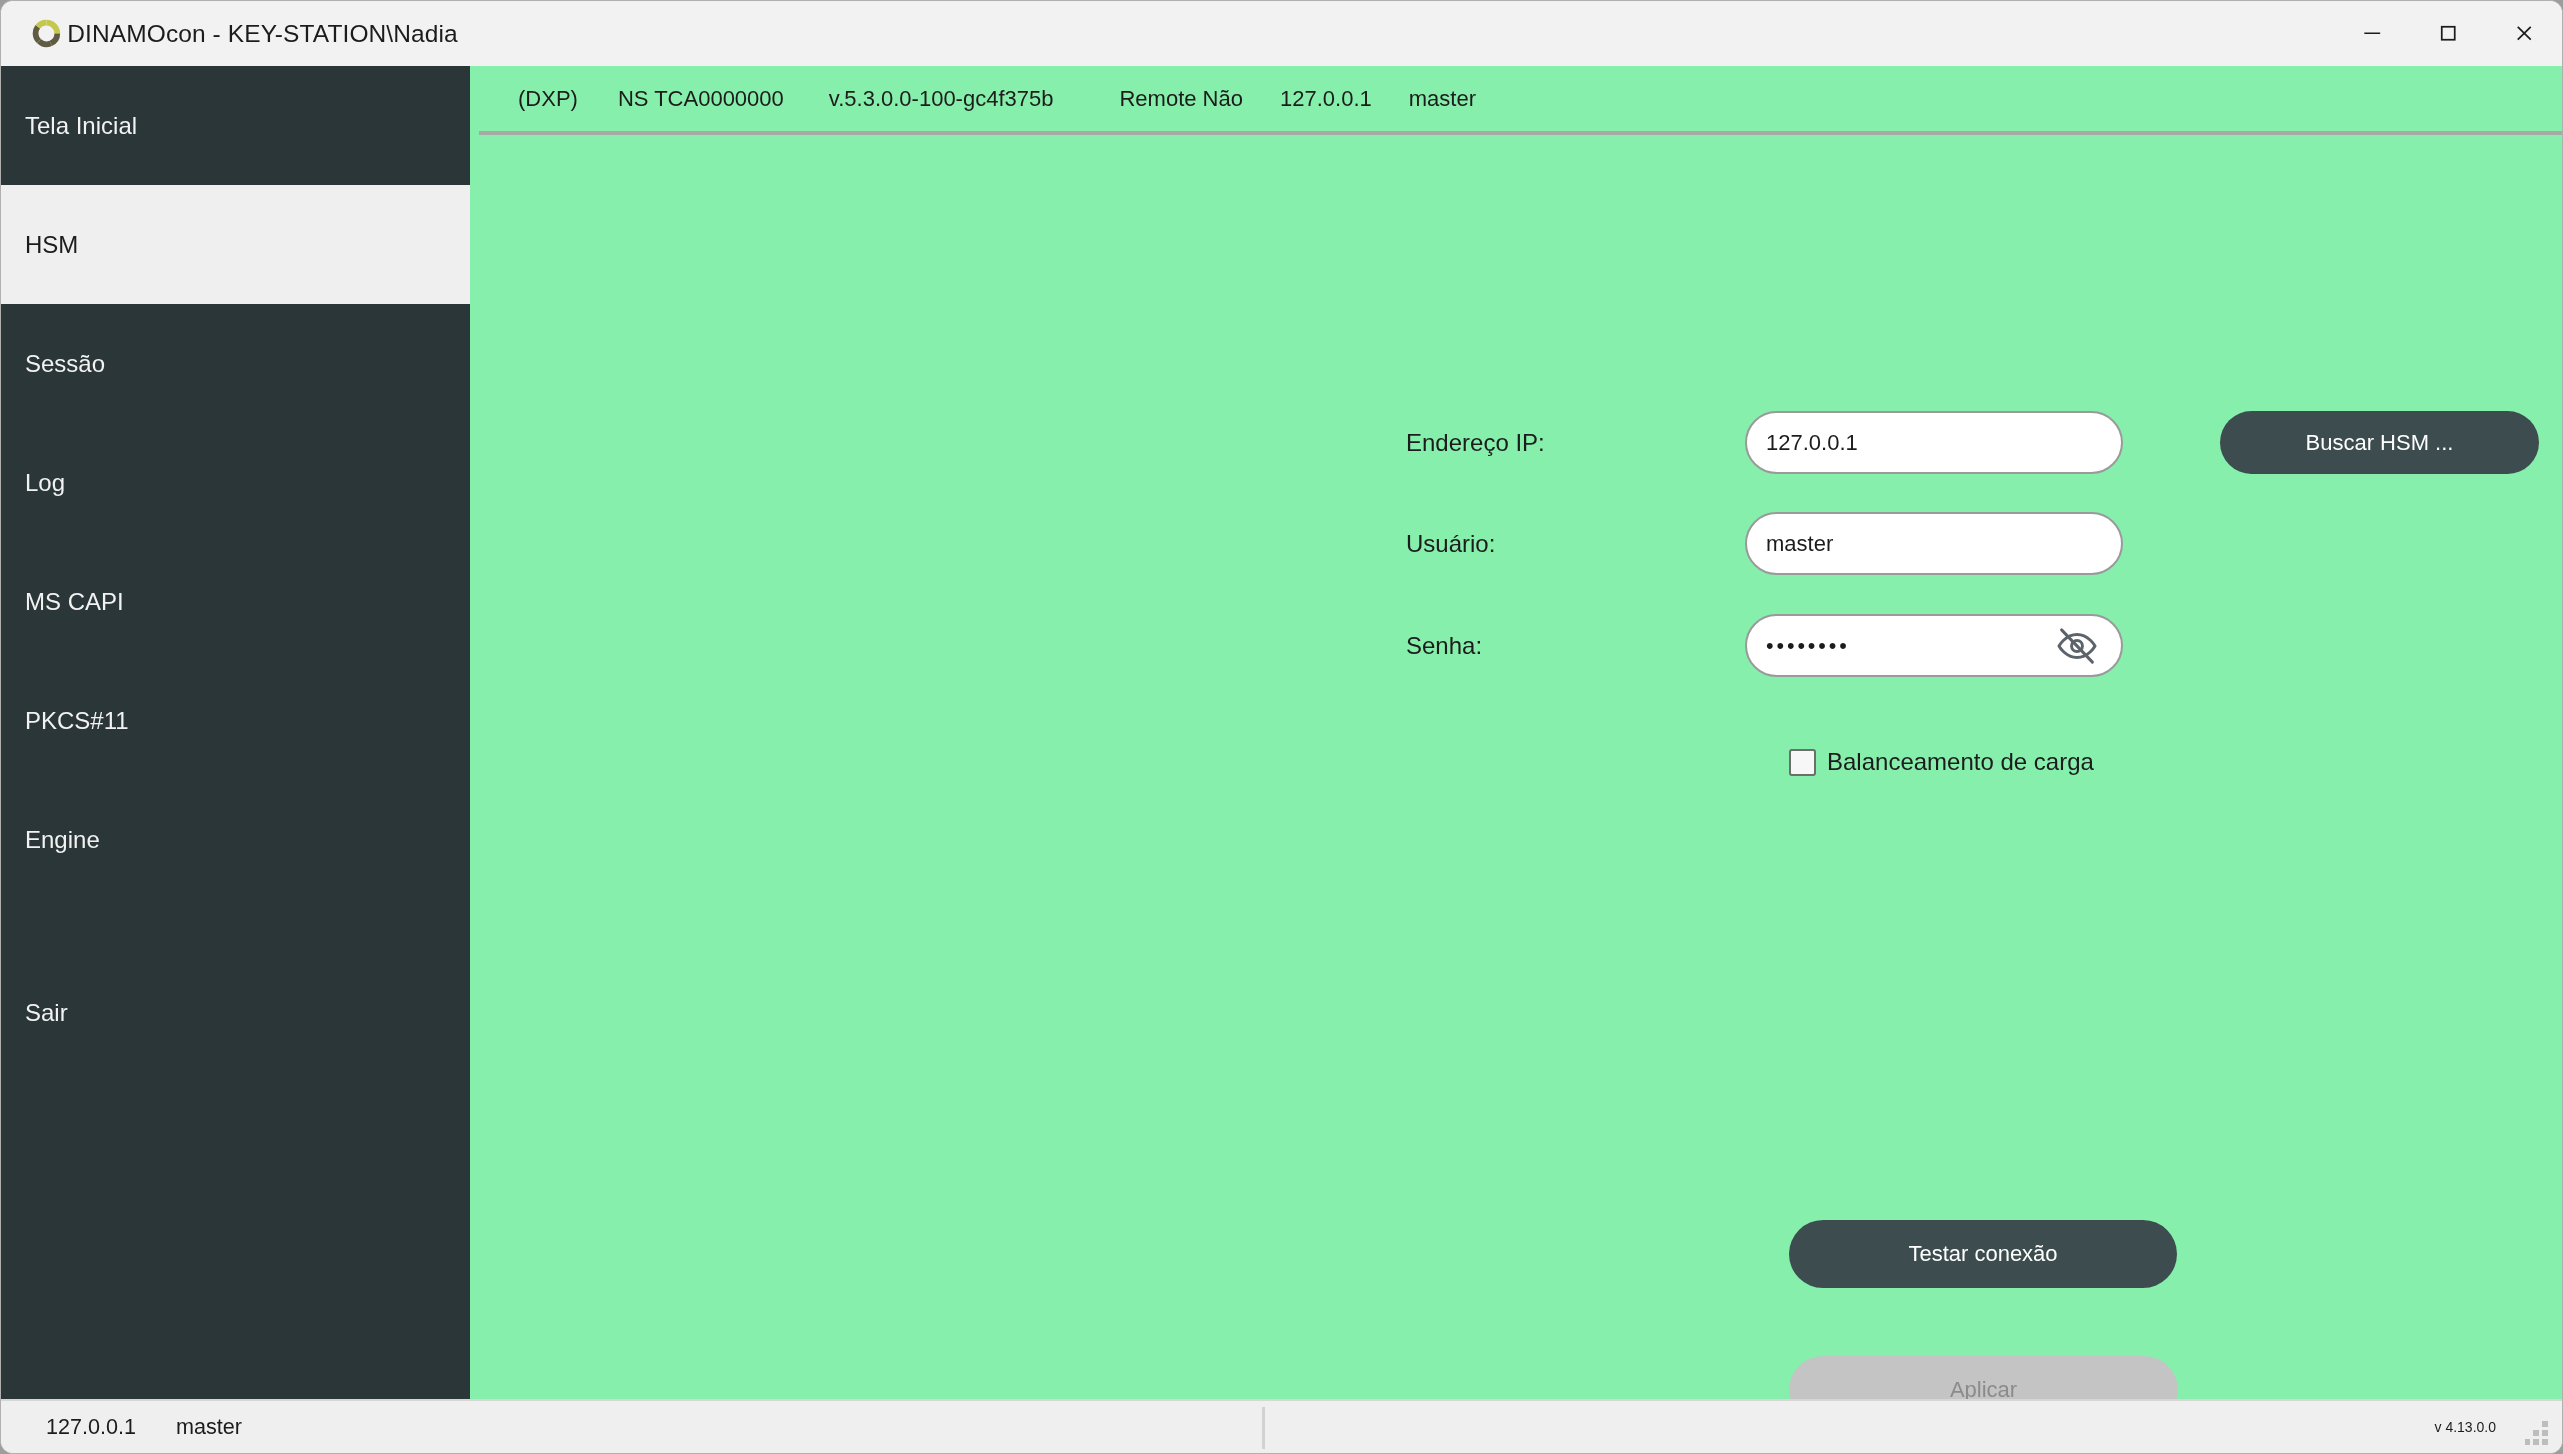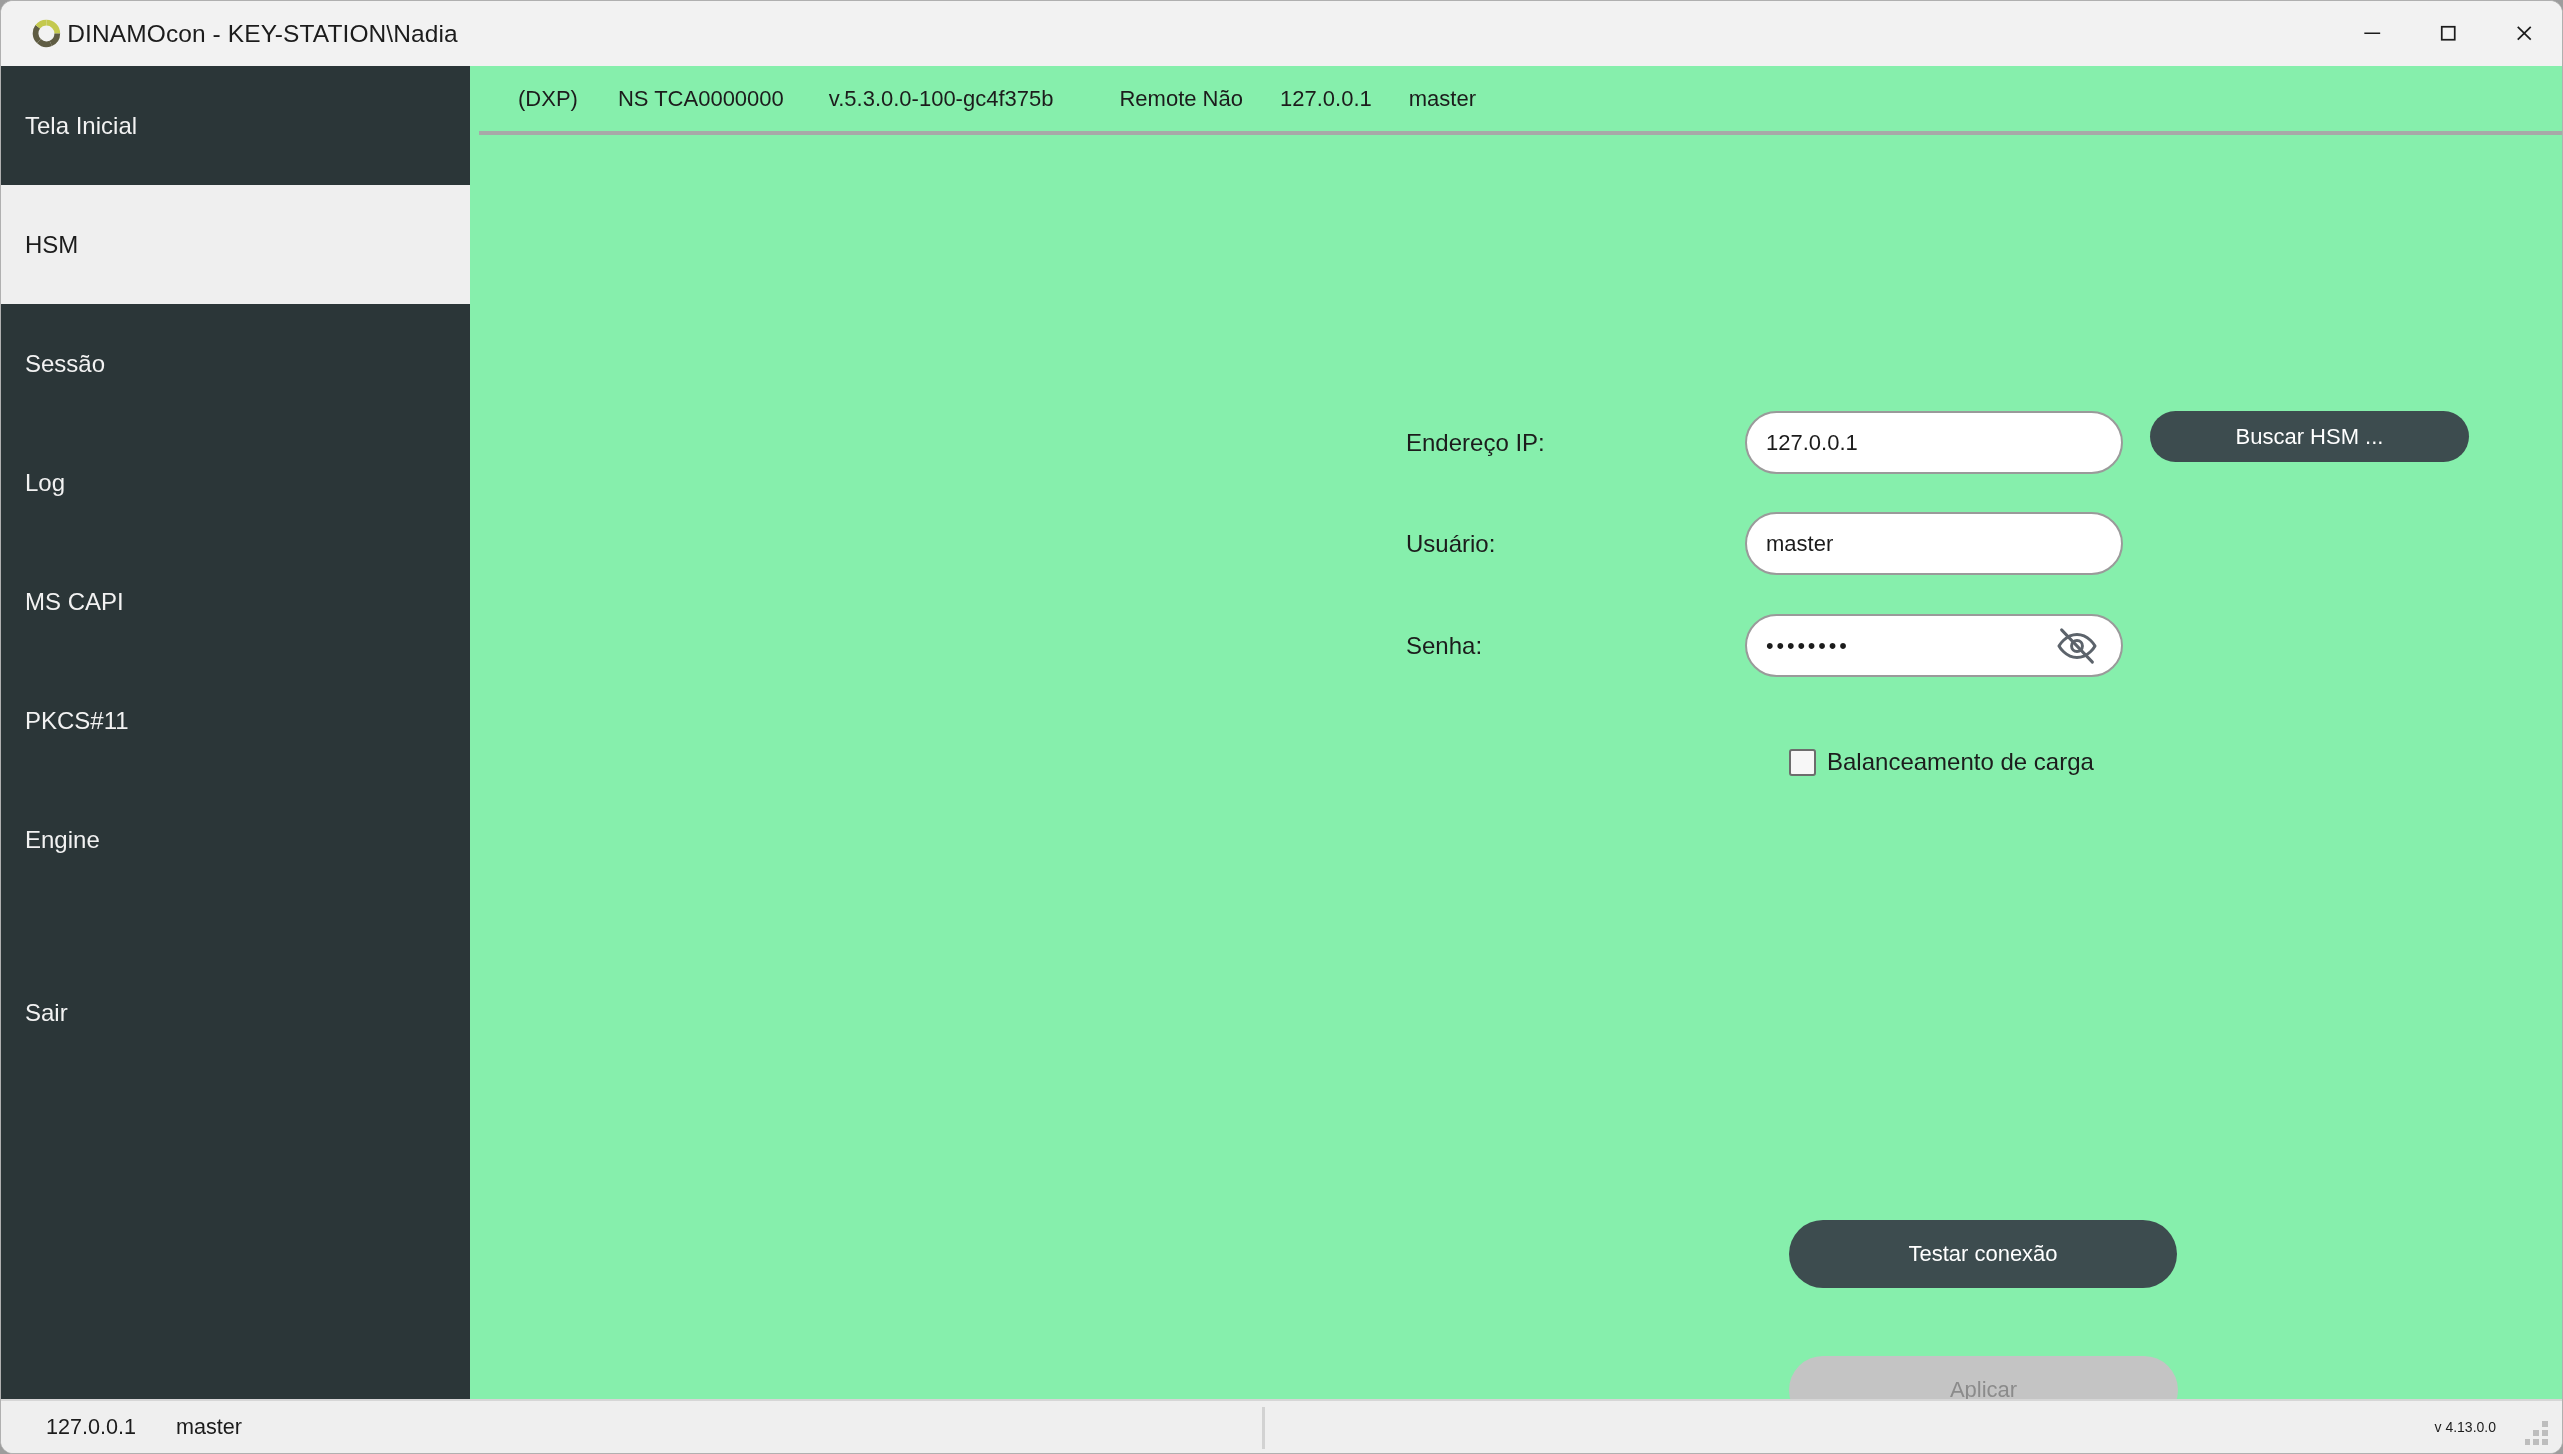--- a/index.html
+++ b/index.html
@@ -203,22 +203,22 @@
     background: #3d4c4f;
     color: #ffffff;
   }
   .pill-disabled {
     background: #c4c4c4;
     color: #8b8b8b;
   }
 
   #btn-buscar {
     position: absolute;
-    left: 1680px; top: 276px;
-    width: 319px; height: 51px;
+    left: 1750px; top: 276px;
+    width: 319px; height: 63px;
   }
   #btn-testar {
     position: absolute;
     left: 1319px; top: 1085px;
     width: 388px; height: 68px;
   }
   #btn-aplicar {
     position: absolute;
     left: 1319px; top: 1221px;
     width: 389px; height: 68px;

